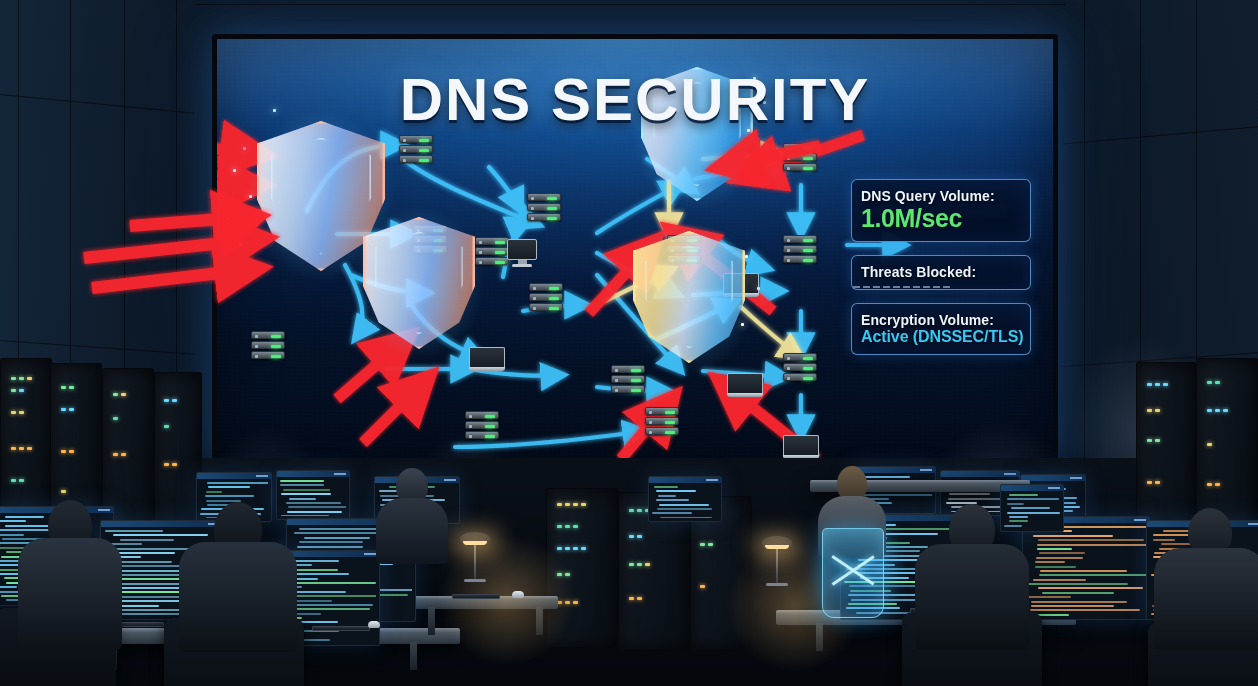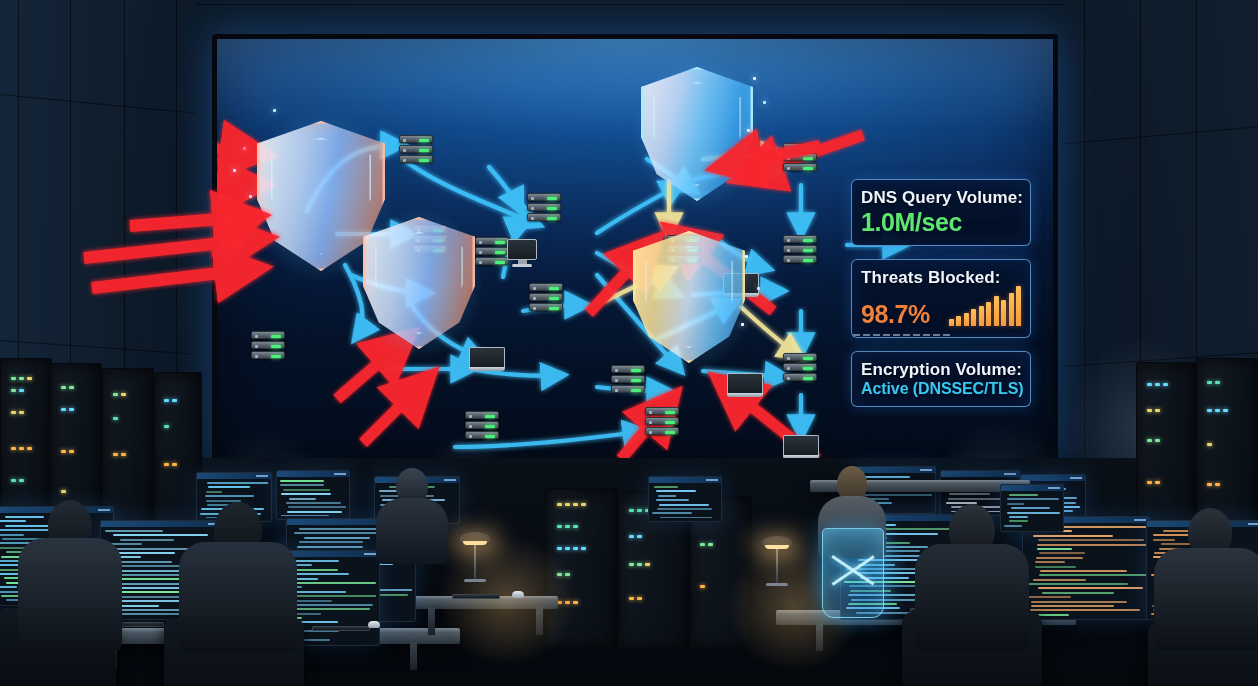--- a/index.html
+++ b/index.html
@@ -102,21 +102,21 @@
                         rgba(150,190,255,.78) 56%, rgba(255,170,140,.62) 86%, rgba(255,120,110,.55) 100%); }
   .sh-warm .rim { box-shadow:inset 0 0 0 2.5px rgba(255,190,165,.88), inset 0 0 16px rgba(255,150,130,.45); }
 
   
   #metrics { position:absolute; right:22px; top:140px; width:180px; z-index:7;
         display:flex; flex-direction:column; gap:13px; }
   .metric { position:relative; border:1.5px solid rgba(120,190,255,.70); border-radius:6px;
         background:linear-gradient(180deg, rgba(5,20,48,.93), rgba(3,13,34,.96));
         box-shadow:0 0 14px rgba(40,120,220,.32), inset 0 0 20px rgba(10,40,90,.6);
         padding:8px 9px 9px; overflow:hidden; }
-  .metric .lbl { font-size:17px; font-weight:bold; color:#eef5fc; letter-spacing:.1px;
+  .metric .lbl { font-size:14px; font-weight:bold; color:#eef5fc; letter-spacing:.1px;
         text-shadow:0 1px 2px rgba(0,0,0,.8); white-space:nowrap; }
   .metric .val { font-size:25px; font-weight:bold; line-height:1.06; letter-spacing:-.4px;
         margin-top:1px; white-space:nowrap; }
   .metric .val.sm { font-size:16px; letter-spacing:-.1px; }
   .metric-body { position:relative; display:flex; align-items:flex-end; justify-content:space-between; }
 
   
   .spark-bars { display:flex; align-items:flex-end; gap:2.5px; height:40px; padding-bottom:2px; }
   .spark-bars i { display:block; width:5px; border-radius:1px 1px 0 0;
         background:linear-gradient(180deg,#ffc15a,#f07c2c); box-shadow:0 0 5px rgba(255,150,60,.45); }
@@ -198,20 +198,21 @@
   <div class="seam v" style="left:1196px;top:0;   height:470px;"></div>
   <div class="seam h" style="left:0;   top:94px;  width:196px; transform:rotate(5.5deg); transform-origin:left center;"></div>
   <div class="seam h" style="left:1062px; top:126px; width:200px; transform:rotate(-5deg); transform-origin:right center;"></div>
   <div class="seam h" style="left:0;   top:340px; width:196px; transform:rotate(4deg); transform-origin:left center;"></div>
   <div class="seam h" style="left:1062px; top:352px; width:200px; transform:rotate(-4deg); transform-origin:right center;"></div>
   <div class="seam h" style="left:196px; top:4px; width:870px;"></div>
 
   <div id="bigscreen-frame">
     <div id="bigscreen">
 
+      <div id="screen-title">DNS SECURITY</div>
 
       <div id="diagram">
       <svg viewBox="0 0 836 420" preserveAspectRatio="none">
         <defs>
           <marker id="ac" markerWidth="7" markerHeight="7" refX="5.4" refY="3.5" orient="auto">
             <path d="M0,0 L7,3.5 L0,7 Z" fill="#3fc6ff"></path>
           </marker>
           <marker id="ay" markerWidth="7" markerHeight="7" refX="5.4" refY="3.5" orient="auto">
             <path d="M0,0 L7,3.5 L0,7 Z" fill="#f2e49a"></path>
           </marker>
@@ -424,35 +425,20 @@
 
       <div id="metrics">
 
         <div class="metric">
           <div class="lbl">DNS Query Volume:</div>
           <div class="val" style="color: rgb(95, 230, 111);">1.0M/sec</div>
         </div>
 
         <div class="metric">
           <div class="lbl">Threats Blocked:</div>
-          <div class="metric-body">
-            <div class="val" style="color: rgb(240, 128, 58);">98.7%</div>
-            <div class="spark-bars" id="threat-sparkline">
-                <i style="height: 7px; background: linear-gradient(rgb(255, 193, 90), rgb(245, 155, 60));"></i>
-                <i style="height: 10px; background: linear-gradient(rgb(255, 193, 90), rgb(245, 155, 60));"></i>
-                <i style="height: 13px; background: linear-gradient(rgb(255, 193, 90), rgb(245, 155, 60));"></i>
-                <i style="height: 17px; background: linear-gradient(rgb(255, 193, 90), rgb(245, 155, 60));"></i>
-                <i style="height: 20px; background: linear-gradient(rgb(255, 193, 90), rgb(245, 155, 60));"></i>
-                <i style="height: 24px; background: linear-gradient(rgb(255, 193, 90), rgb(245, 155, 60));"></i>
-                <i style="height: 30px; background: linear-gradient(rgb(255, 193, 90), rgb(245, 155, 60));"></i>
-                <i style="height: 26px; background: linear-gradient(rgb(255, 193, 90), rgb(245, 155, 60));"></i>
-                <i style="height: 33px; background: linear-gradient(rgb(255, 193, 90), rgb(245, 155, 60));"></i>
-                <i style="height: 40px; background: linear-gradient(rgb(255, 193, 90), rgb(245, 155, 60));"></i>
-              </div>
-          </div>
           <div class="tick-row" id="tick-row">
               <i></i>
               <i></i>
               <i></i>
               <i></i>
               <i></i>
               <i></i>
               <i></i>
               <i></i>
               <i></i>

